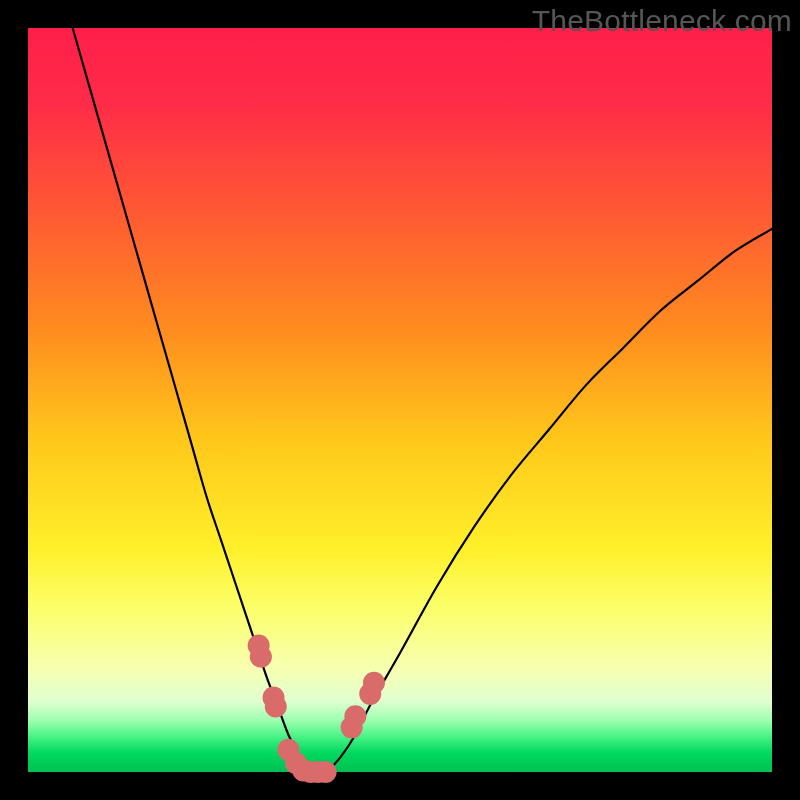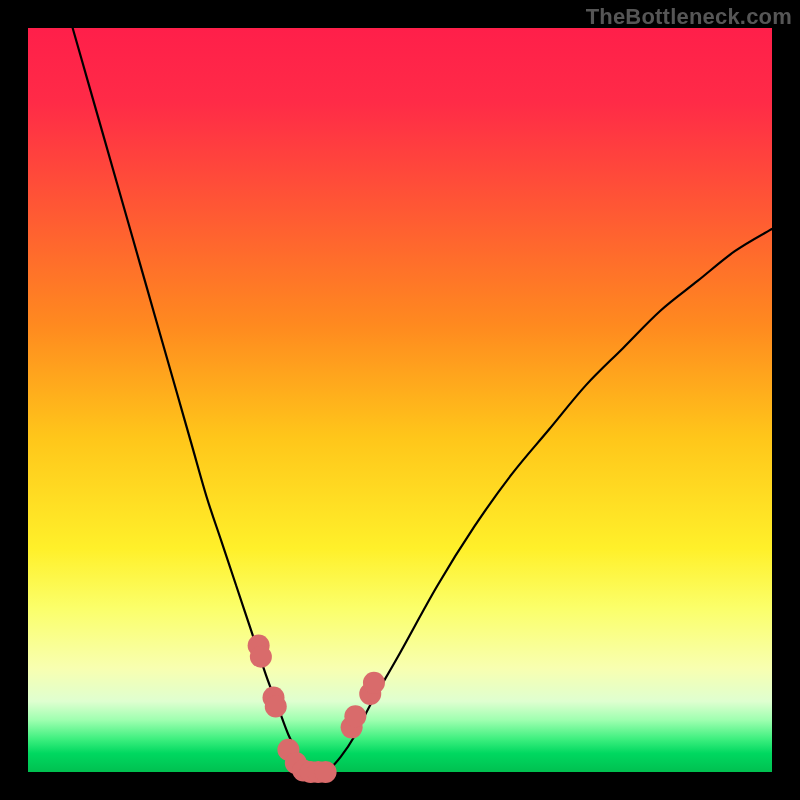--- a/index.html
+++ b/index.html
@@ -14,22 +14,22 @@
     position: relative;
     width: 800px;
     height: 800px;
     background: #000;
   }
   .watermark {
     position: absolute;
     top: 4px;
     right: 8px;
     color: #565656;
-    font-size: 22px;
-    font-weight: 700;
+    font-size: 30px;
+    font-weight: 400;
     z-index: 10;
     letter-spacing: 0.2px;
   }
   svg {
     position: absolute;
     top: 0;
     left: 0;
   }
 </style>
 </head>

